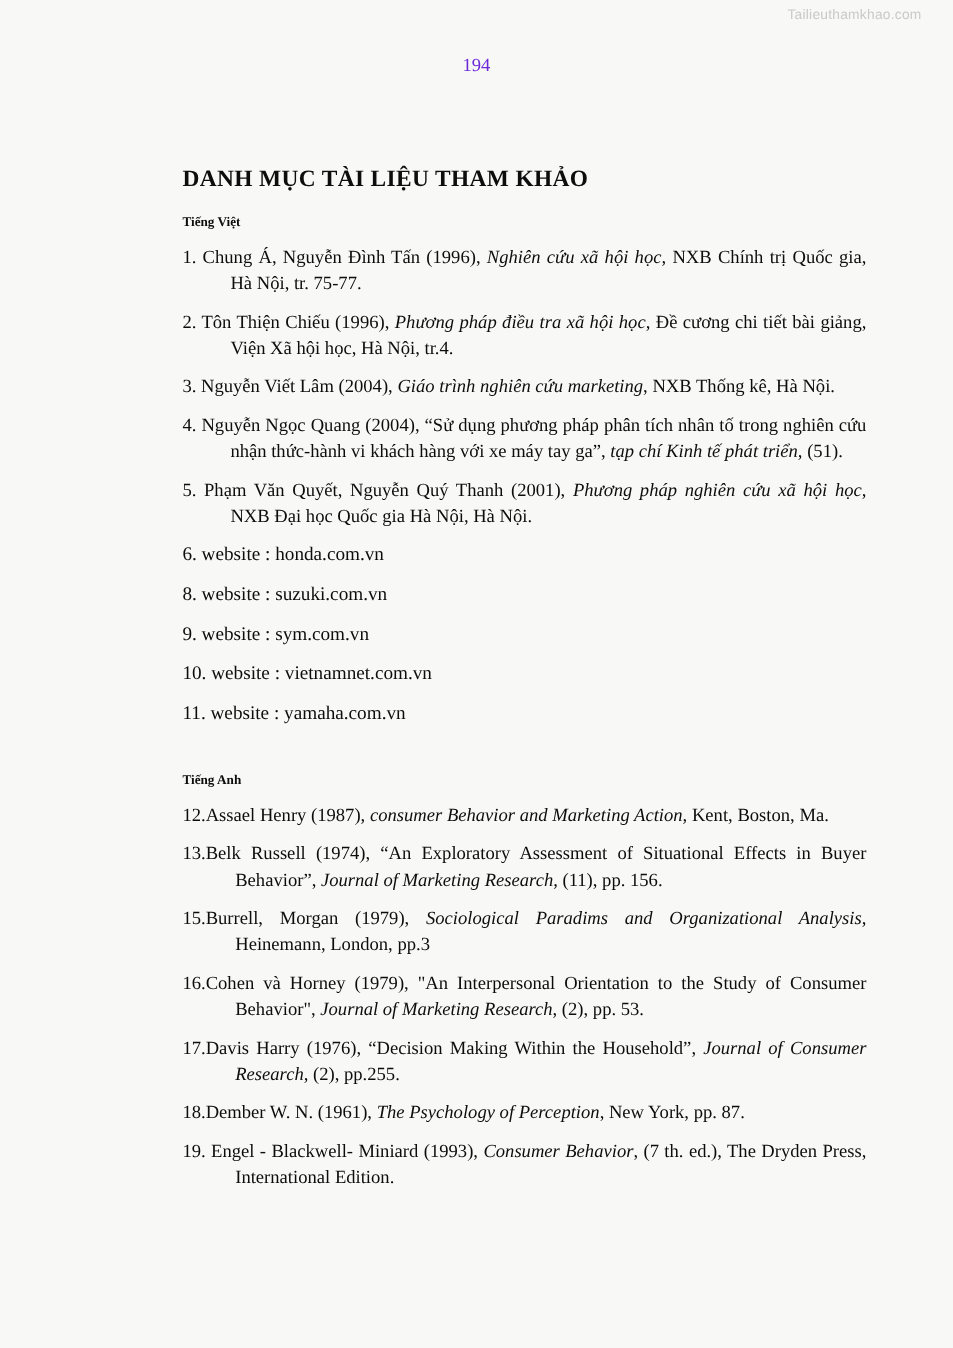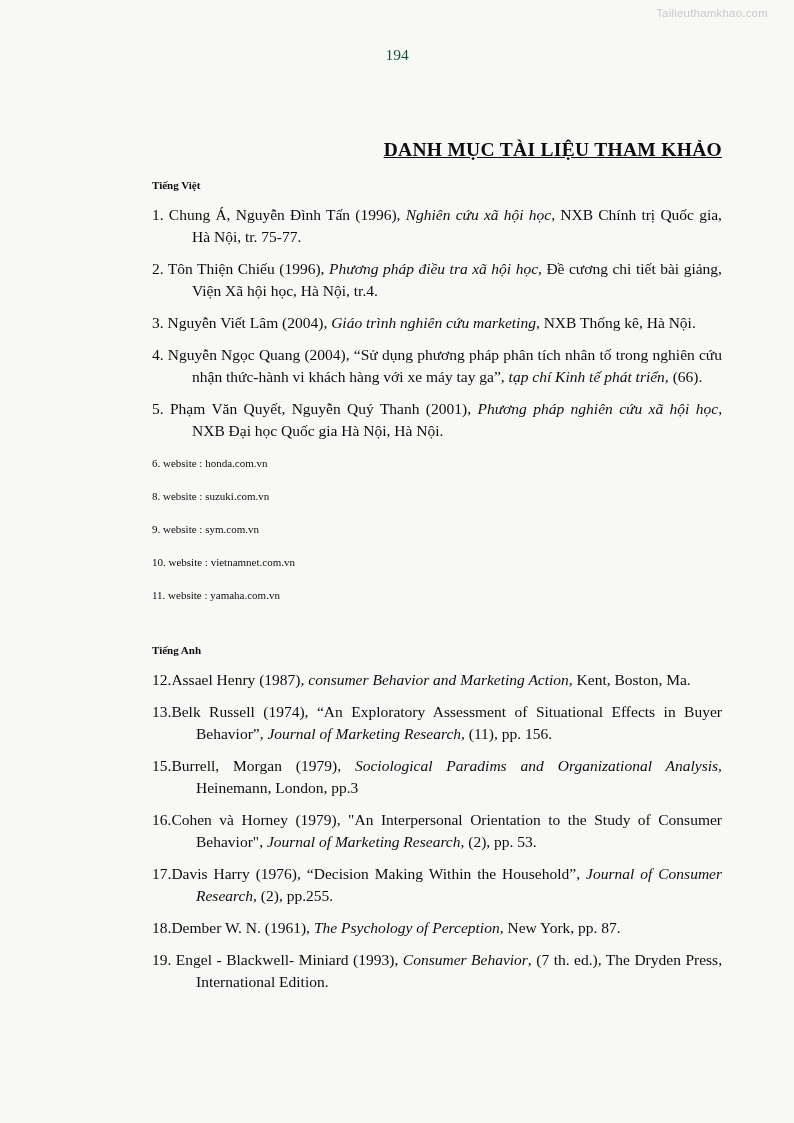--- a/index.html
+++ b/index.html
@@ -31,36 +31,35 @@
     letter-spacing: 0.2px;
     white-space: nowrap;
   }
   .page-number {
     position: absolute;
     top: 46px;
     left: 0;
     width: 794px;
     text-align: center;
     font-size: 15.5px;
-    color: #14532d;
+    color: #6d28d9;
   }
   .content {
     position: absolute;
     left: 152px;
     top: 138px;
     width: 570px;
   }
   .doc-title {
-    text-align: right;
+    text-align: left;
     font-size: 19.5px;
     font-weight: bold;
     letter-spacing: 0.3px;
     margin: 0 0 18px 0;
     line-height: 1.2;
-    text-decoration: underline;
   }
   .section-heading {
     font-size: 11px;
     font-weight: bold;
     margin: 0 0 11px 0;
     line-height: 1.25;
   }
   .section-heading.second {
     margin-top: 38px;
   }
@@ -85,21 +84,21 @@
   }
   .ref-list {
     margin: 0;
     padding: 0;
   }
   .web-list {
     margin: 0;
     padding: 0;
   }
   .web-item {
-    font-size: 11px;
+    font-size: 16px;
     line-height: 22px;
     margin: 0 0 11px 0;
     text-align: left;
   }
 </style>
 </head>
 <body>
 
 <div class="page">
 
@@ -110,21 +109,21 @@
   <div class="content">
 
     <h1 class="doc-title">DANH MỤC TÀI LIỆU THAM KHẢO</h1>
 
     <h2 class="section-heading">Tiếng Việt</h2>
 
     <div class="ref-list" id="vi-refs">
         <p class="ref"><span>1.</span><span> Chung Á, Nguyễn Đình Tấn (1996), </span><i>Nghiên cứu xã hội học,</i><span> NXB Chính trị Quốc gia, Hà Nội, tr. 75-77.</span></p>
         <p class="ref"><span>2.</span><span> Tôn Thiện Chiếu (1996), </span><i>Phương pháp điều tra xã hội học,</i><span> Đề cương chi tiết bài giảng, Viện Xã hội học, Hà Nội, tr.4.</span></p>
         <p class="ref"><span>3.</span><span> Nguyễn Viết Lâm (2004), </span><i>Giáo trình nghiên cứu marketing</i><span>, NXB Thống kê, Hà Nội.</span></p>
-        <p class="ref"><span>4.</span><span> Nguyễn Ngọc Quang (2004), “Sử dụng phương pháp phân tích nhân tố trong nghiên cứu nhận thức-hành vi khách hàng với xe máy tay ga”, </span><i>tạp chí Kinh tế phát triển,</i><span> (66).</span></p>
+        <p class="ref"><span>4.</span><span> Nguyễn Ngọc Quang (2004), “Sử dụng phương pháp phân tích nhân tố trong nghiên cứu nhận thức-hành vi khách hàng với xe máy tay ga”, </span><i>tạp chí Kinh tế phát triển,</i><span> (51).</span></p>
         <p class="ref"><span>5.</span><span> Phạm Văn Quyết, Nguyễn Quý Thanh (2001), </span><i>Phương pháp nghiên cứu xã hội học,</i><span> NXB Đại học Quốc gia Hà Nội, Hà Nội.</span></p>
       </div>
 
     <div class="web-list" id="vi-webs">
         <p class="web-item"><span>6.</span> <span>website :</span> <span>honda.com.vn</span></p>
         <p class="web-item"><span>8.</span> <span>website :</span> <span>suzuki.com.vn</span></p>
         <p class="web-item"><span>9.</span> <span>website :</span> <span>sym.com.vn</span></p>
         <p class="web-item"><span>10.</span> <span>website :</span> <span>vietnamnet.com.vn</span></p>
         <p class="web-item"><span>11.</span> <span>website :</span> <span>yamaha.com.vn</span></p>
       </div>

